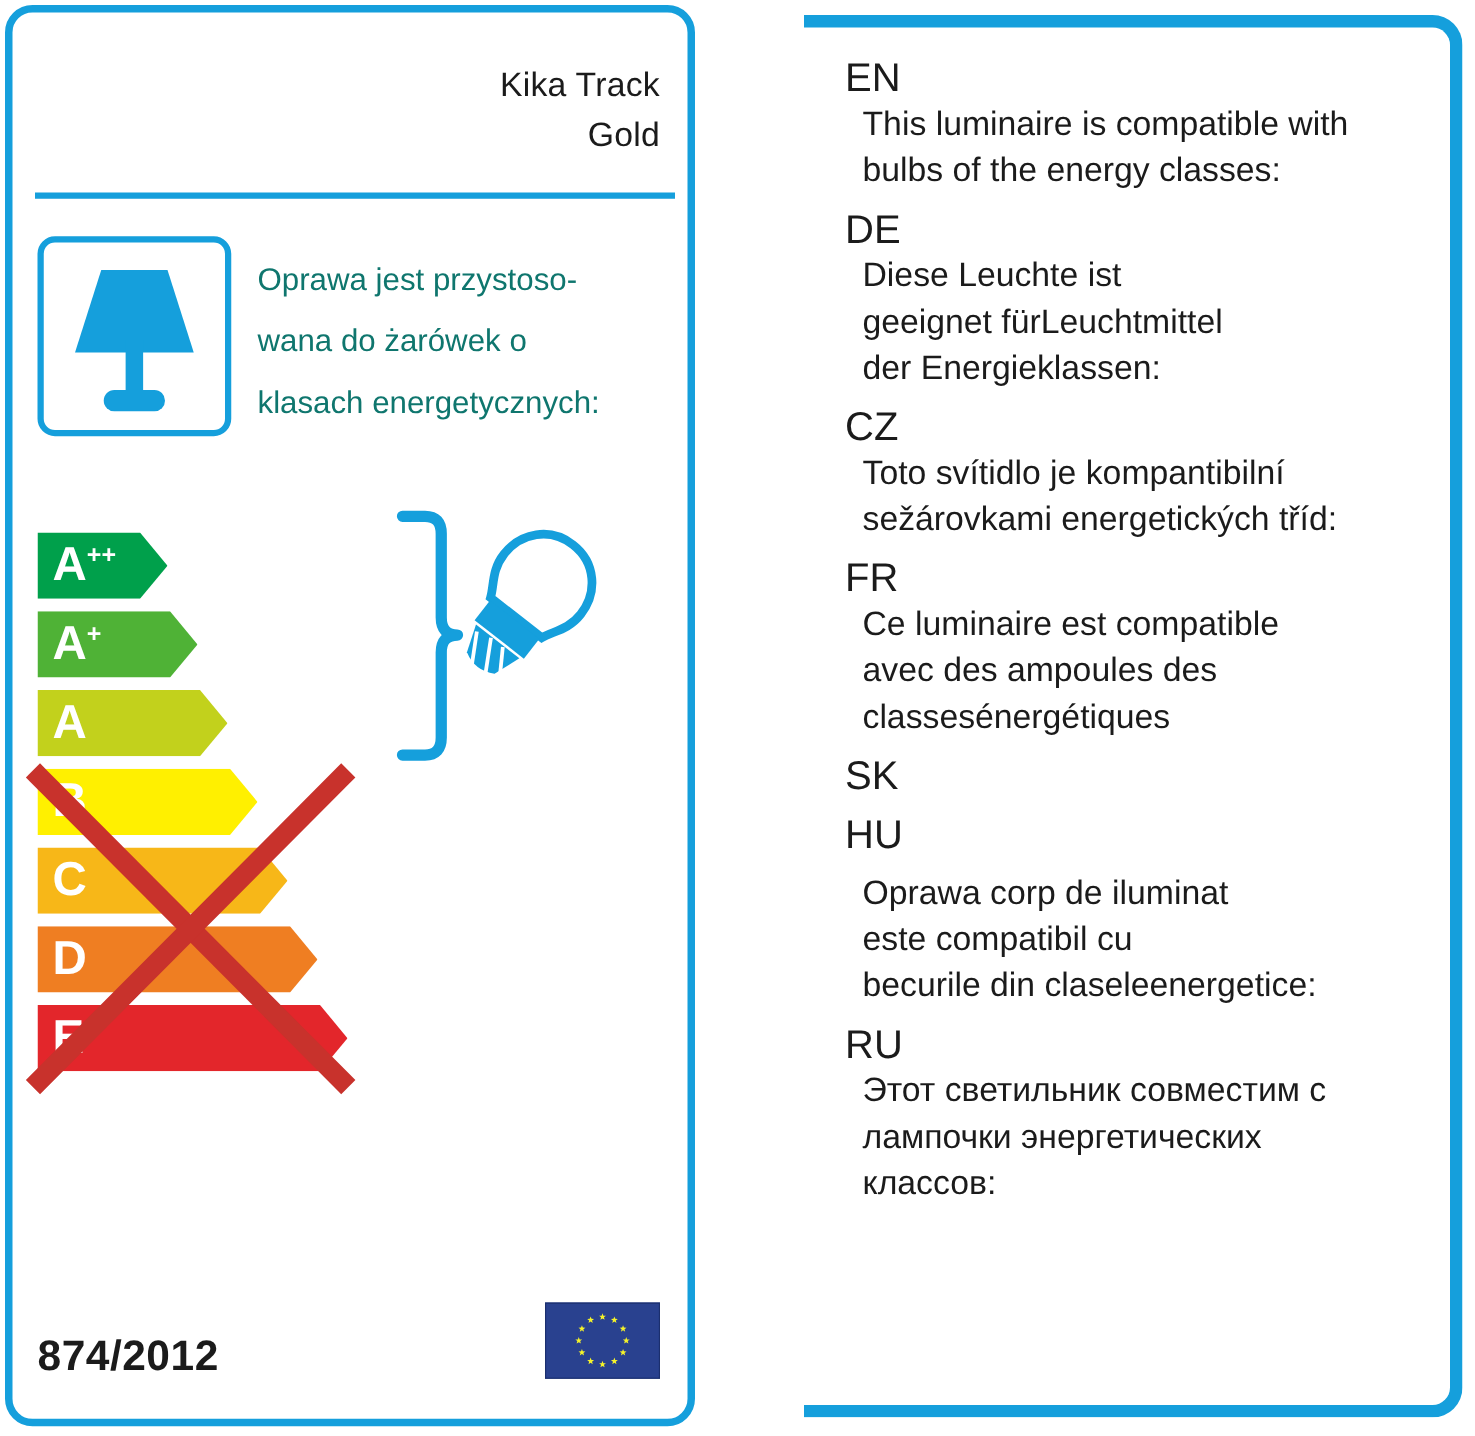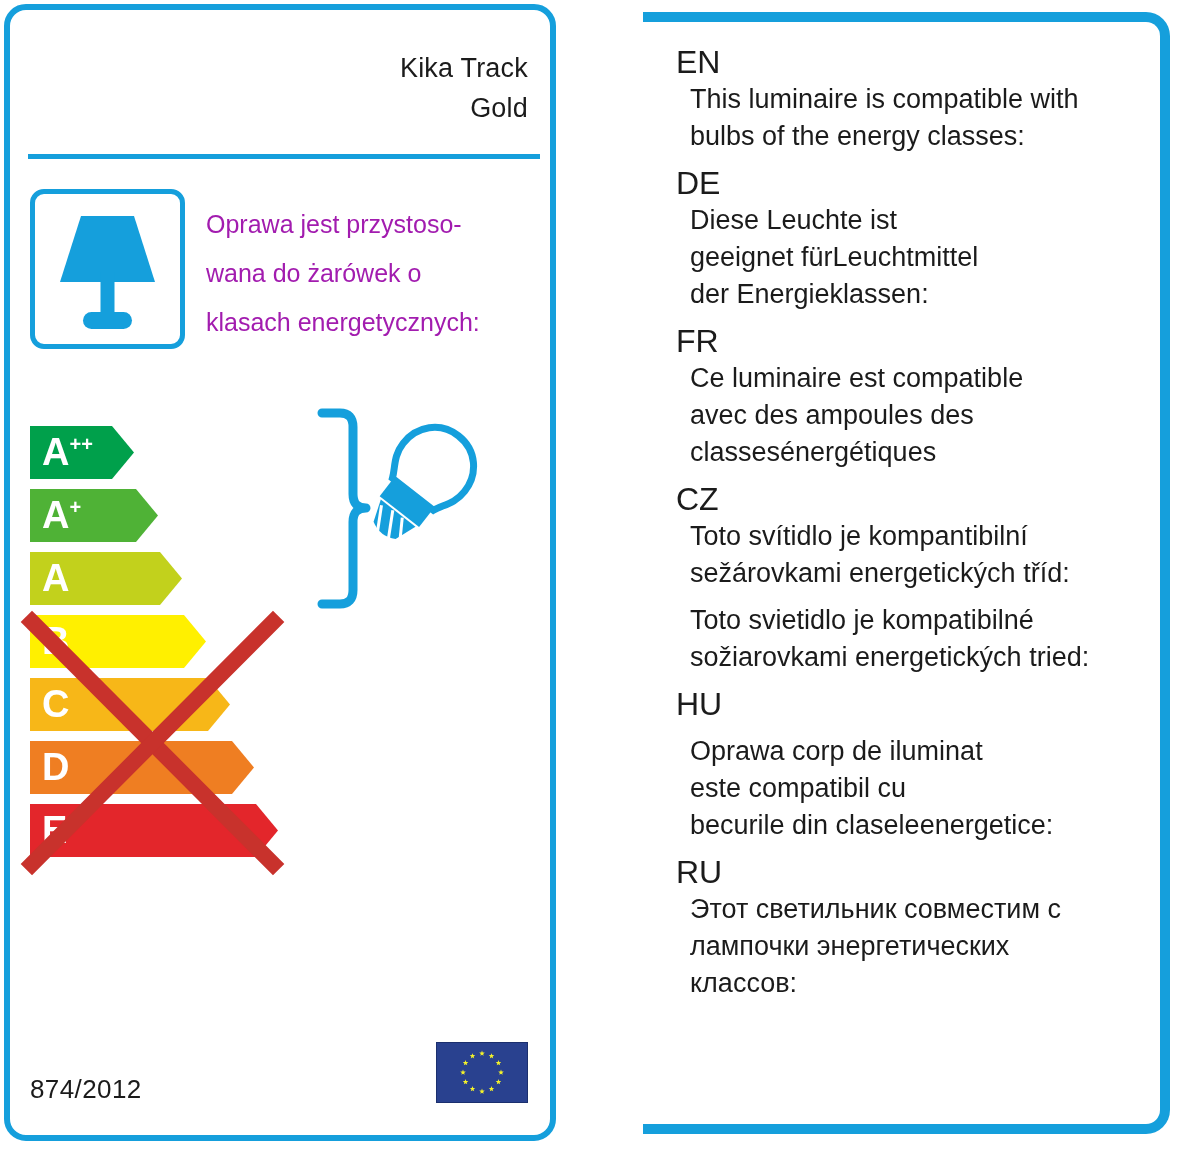--- a/index.html
+++ b/index.html
@@ -71,21 +71,21 @@
   }
   .lamp-box svg { display: block; }
 
   .lamp-text {
     position: absolute;
     left: 196px;
     top: 190px;
     width: 350px;
     font-size: 25px;
     line-height: 49px;
-    color: #a21caf;
+    color: #0f766e;
     white-space: pre-line;
   }
 
   
   .energy-scale {
     position: absolute;
     left: 20px;
     top: 416px;
     width: 250px;
     height: 440px;
@@ -131,22 +131,22 @@
     top: 392px;
     width: 190px;
     height: 215px;
   }
 
   
   .reg-number {
     position: absolute;
     left: 20px;
     bottom: 30px;
-    font-size: 26px;
-    font-weight: normal;
+    font-size: 34px;
+    font-weight: bold;
     color: #1b1b1b;
     letter-spacing: 0.4px;
   }
   .eu-flag {
     position: absolute;
     right: 22px;
     bottom: 32px;
     width: 92px;
     height: 61px;
     background: #29418f;
@@ -323,33 +323,32 @@
         <div class="lang-text">This luminaire is compatible with
 bulbs of the energy classes:</div>
       </div>
       <div class="lang-block">
         <div class="lang-code">DE</div>
         <div class="lang-text">Diese Leuchte ist
 geeignet fürLeuchtmittel
 der Energieklassen:</div>
       </div>
       <div class="lang-block">
+        <div class="lang-code">CZ</div>
+        <div class="lang-text">Toto svítidlo je kompantibilní
+sežárovkami energetických tříd:</div>
+      </div>
+      <div class="lang-block">
         <div class="lang-code">FR</div>
         <div class="lang-text">Ce luminaire est compatible
 avec des ampoules des
 classesénergétiques</div>
       </div>
       <div class="lang-block">
-        <div class="lang-code">CZ</div>
-        <div class="lang-text">Toto svítidlo je kompantibilní
-sežárovkami energetických tříd:</div>
-      </div>
-      <div class="lang-block">
-        <div class="lang-text">Toto svietidlo je kompatibilné
-sožiarovkami energetických tried:</div>
+        <div class="lang-code">SK</div>
       </div>
       <div class="lang-block">
         <div class="lang-code">HU</div>
       </div>
       <div class="lang-block">
         <div class="lang-text">Oprawa corp de iluminat
 este compatibil cu
 becurile din claseleenergetice:</div>
       </div>
       <div class="lang-block">

